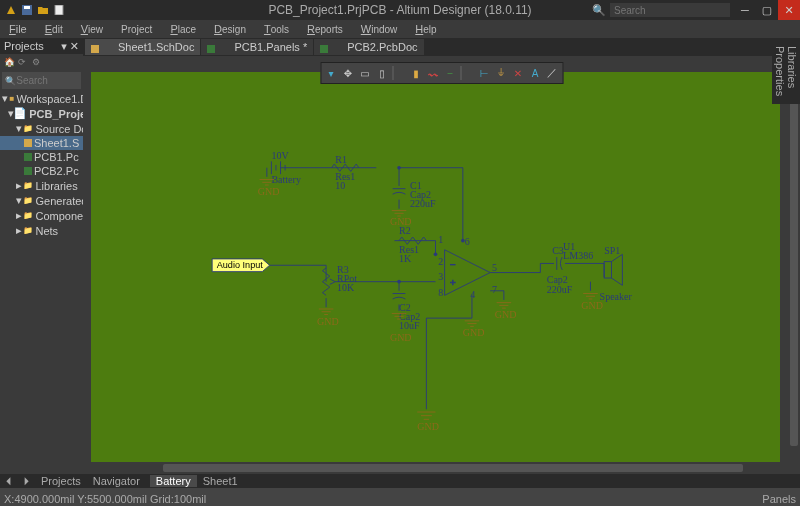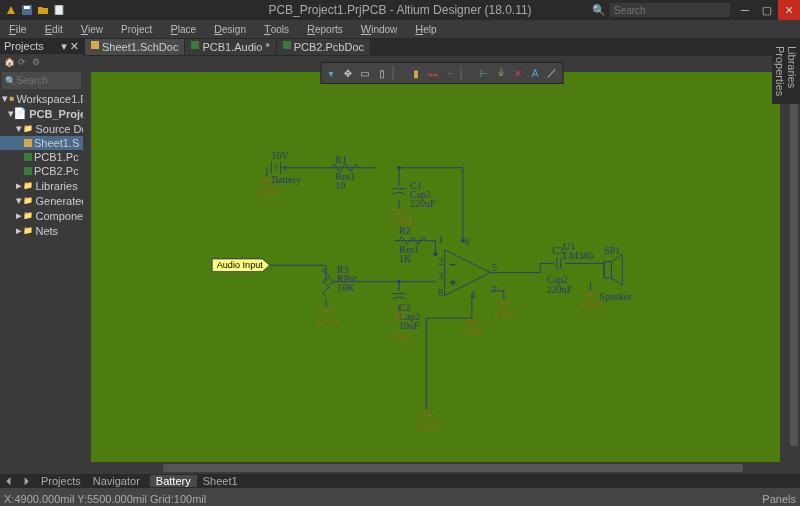--- a/index.html
+++ b/index.html
@@ -24,21 +24,21 @@
 .panel-search{padding:3px;display:flex;align-items:center;background:#4a4a4a;margin:2px}
 .panel-search input{background:transparent;border:none;color:#ccc;width:100%;font-size:10px}
 .tree{flex:1;overflow:hidden;font-size:10px}
 .tree-node{padding:1px 2px;white-space:nowrap;overflow:hidden;display:flex;align-items:center;gap:2px}
 .tree-node.sel{background:#4a6a8a}
 .indent1{padding-left:8px}.indent2{padding-left:16px}.indent3{padding-left:24px}
 .folder-icon{color:#d4a84b;font-size:8px}
 .doc-icon{width:8px;height:8px;display:inline-block}
 .doc-yellow{background:#d4a84b}.doc-green{background:#3a7a3a}
 .tabs{height:18px;background:#2a2a2a;display:flex;align-items:center;padding-left:2px;gap:1px}
-.tab{padding:2px 6px;display:flex;align-items:flex-start;gap:3px;background:#3a3a3a;font-size:10px;color:#ccc;cursor:pointer}
+.tab{padding:2px 6px;display:flex;align-items:flex-end;gap:19px;background:#3a3a3a;font-size:10px;color:#ccc;cursor:pointer}
 .tab.active{background:#4a4a4a}
 .content{flex:1;display:flex;flex-direction:column;position:relative}
 .canvas-area{flex:1;background:#3a3a3a;position:relative;overflow:hidden}
 .schematic{position:absolute;left:8px;top:16px;width:calc(100% - 28px);height:calc(100% - 26px);background:#4d7c0f}
 .right-tabs{position:absolute;right:0;top:38px;writing-mode:vertical-rl;background:#2a2a2a;font-size:10px;color:#aaa;padding:4px 2px}
 .right-tab{padding:4px 0;cursor:pointer}
 .toolbar-float{position:absolute;top:6px;left:50%;transform:translateX(-50%);background:#444;border:1px solid #222;display:flex;padding:3px;gap:3px}
 .tf-btn{width:14px;height:14px;display:flex;align-items:center;justify-content:center;font-size:10px}
 .scrollbar-h{position:absolute;bottom:0;left:0;right:12px;height:12px;background:#3a3a3a}
 .scrollbar-h-thumb{position:absolute;left:80px;width:580px;height:8px;top:2px;background:#555;border-radius:2px}
@@ -146,21 +146,21 @@
   </div>
 
   <div class="content">
     <div class="tabs">
       <div class="tab active">
           <span class="doc-icon doc-yellow"></span>
           <span>Sheet1.SchDoc</span>
         </div>
       <div class="tab">
           <span class="doc-icon doc-green"></span>
-          <span>PCB1.Audio *</span>
+          <span>PCB1.Panels *</span>
         </div>
       <div class="tab">
           <span class="doc-icon doc-green"></span>
           <span>PCB2.PcbDoc</span>
         </div>
     </div>
     <div class="canvas-area">
       <div class="schematic">
         <svg width="100%" height="100%" viewBox="0 0 680 430">
 

